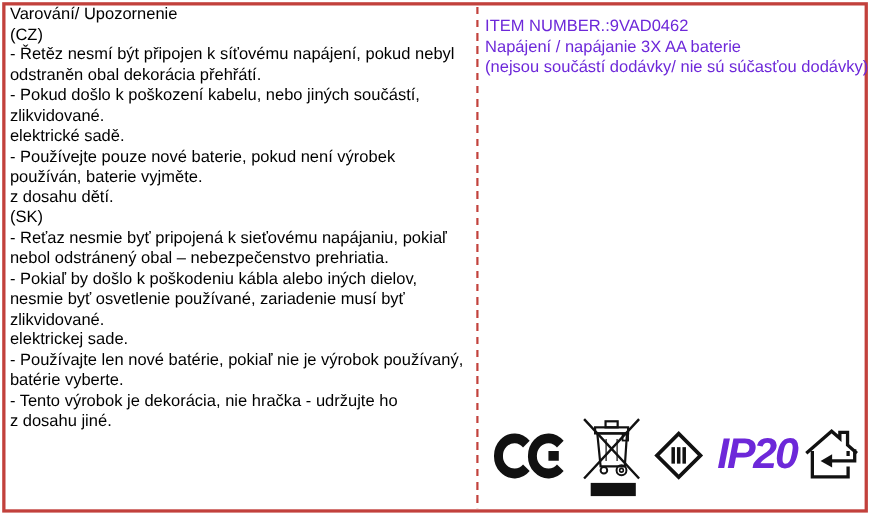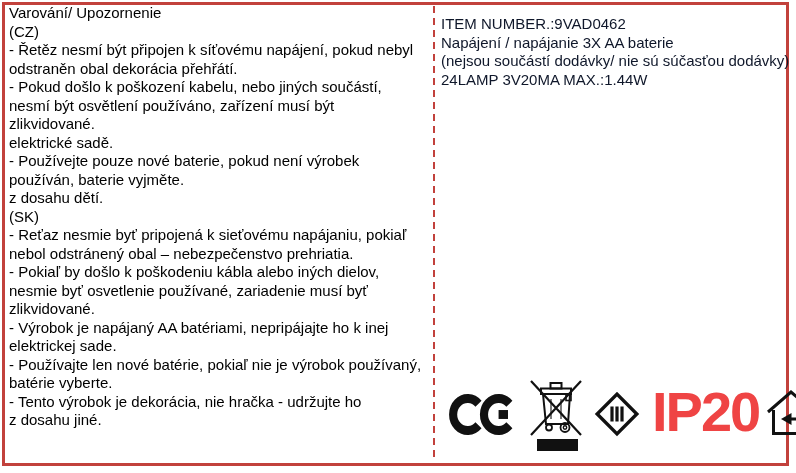--- a/index.html
+++ b/index.html
@@ -41,91 +41,89 @@
     line-height: 18.5px;
     color: #000000;
   }
   .info-col {
     position: absolute;
     left: 441px;
     top: 15px;
     width: 350px;
     font-size: 15px;
     line-height: 18.7px;
-    color: #0f172a;
+    color: #6d28d9;
   }
   .tline {
     white-space: nowrap;
   }
   .marks-row {
     position: absolute;
     left: 446px;
     top: 374px;
     height: 80px;
     display: flex;
     align-items: center;
   }
   .mark {
     flex: 0 0 auto;
   }
   .ip-rating {
-    font-size: 56px;
+    font-size: 39px;
     font-weight: 700;
-    color: #ef4444;
+    color: #6d28d9;
     letter-spacing: -2px;
     line-height: 1;
     margin-left: 9px;
     margin-top: -4px;
+    font-style: italic;
   }
   .m-ce { margin-left: 2px; }
   .m-bin { margin-left: 10px; }
   .m-diamond { margin-left: 9px; }
   .m-house { margin-left: 6px; margin-top: -2px; }
   svg { display: block; }
 </style>
 </head>
 <body>
 
 <div class="sheet">
 
   <div class="frame"></div>
 
   <div class="warning-col">
       <div class="tline">Varování/ Upozornenie</div>
       <div class="tline">(CZ)</div>
       <div class="tline">- Řetěz nesmí být připojen k síťovému napájení, pokud nebyl</div>
       <div class="tline">odstraněn obal dekorácia přehřátí.</div>
       <div class="tline">- Pokud došlo k poškození kabelu, nebo jiných součástí,</div>
-      <div class="tline">nesmí být osvětlení používáno, zařízení musí být</div>
       <div class="tline">zlikvidované.</div>
       <div class="tline">elektrické sadě.</div>
       <div class="tline">- Používejte pouze nové baterie, pokud není výrobek</div>
       <div class="tline">používán, baterie vyjměte.</div>
       <div class="tline">z dosahu dětí.</div>
       <div class="tline">(SK)</div>
       <div class="tline">- Reťaz nesmie byť pripojená k sieťovému napájaniu, pokiaľ</div>
       <div class="tline">nebol odstránený obal – nebezpečenstvo prehriatia.</div>
       <div class="tline">- Pokiaľ by došlo k poškodeniu kábla alebo iných dielov,</div>
       <div class="tline">nesmie byť osvetlenie používané, zariadenie musí byť</div>
       <div class="tline">zlikvidované.</div>
-      <div class="tline">- Výrobok je napájaný AA batériami, nepripájajte ho k inej</div>
       <div class="tline">elektrickej sade.</div>
       <div class="tline">- Používajte len nové batérie, pokiaľ nie je výrobok používaný,</div>
       <div class="tline">batérie vyberte.</div>
       <div class="tline">- Tento výrobok je dekorácia, nie hračka - udržujte ho</div>
       <div class="tline">z dosahu jiné.</div>
     </div>
 
   <div class="divider"></div>
 
   <div class="info-col">
       <div class="tline">ITEM NUMBER.:9VAD0462</div>
       <div class="tline">Napájení / napájanie 3X AA baterie</div>
       <div class="tline">(nejsou součástí dodávky/ nie sú súčasťou dodávky)</div>
-      <div class="tline">24LAMP 3V20MA MAX.:1.44W</div>
     </div>
 
   <div class="marks-row">
 
     <svg class="mark m-ce" width="72" height="47" viewBox="0 0 84 50" preserveAspectRatio="none">
       <g fill="none" stroke="#111111" stroke-width="9.5">
         <path d="M35.6 13.6 A17 17 0 1 0 35.6 36.4"></path>
         <path d="M71.6 13.6 A17 17 0 1 0 71.6 36.4"></path>
         <path d="M59 25 H 70"></path>
       </g>

